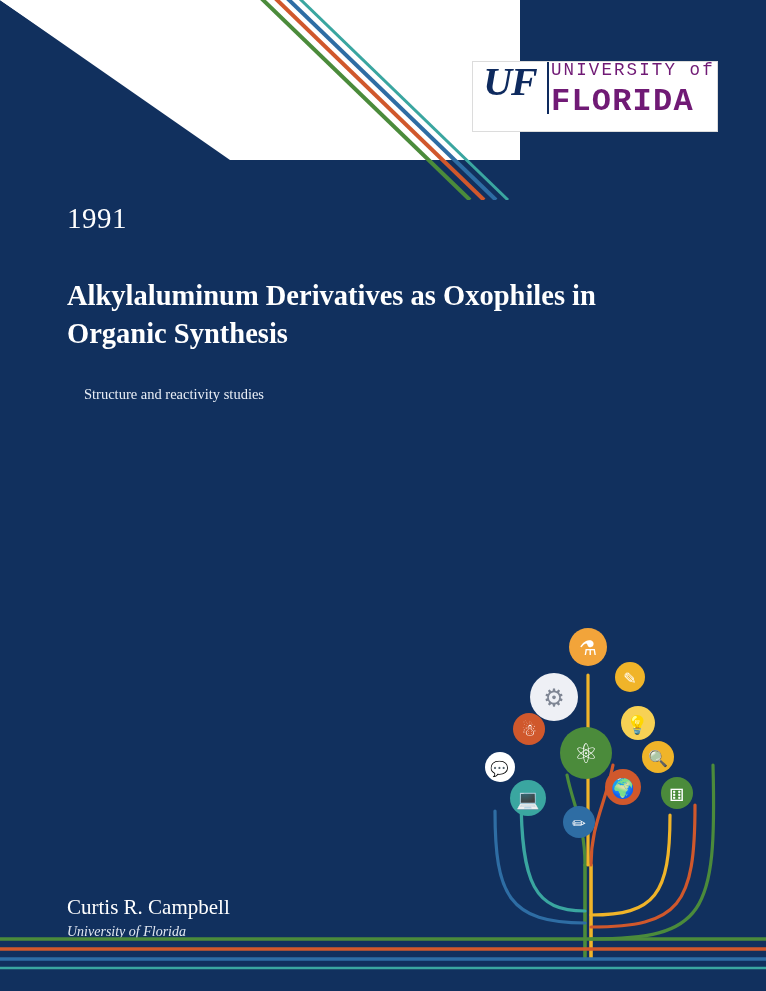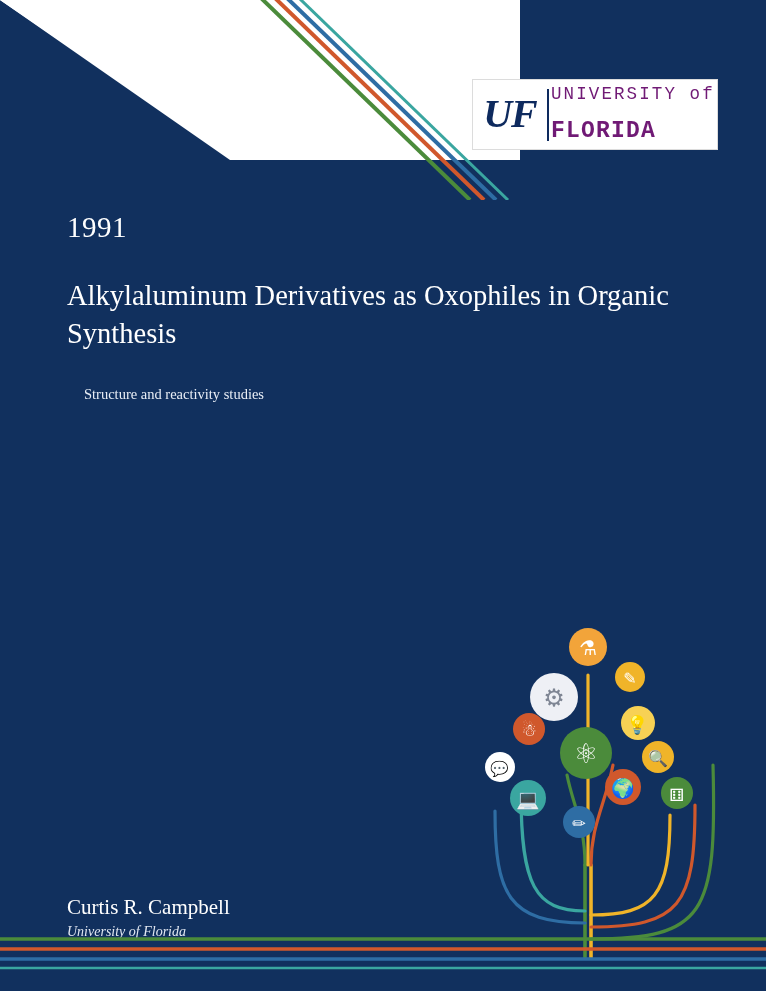--- a/index.html
+++ b/index.html
@@ -32,28 +32,28 @@
     left: 0;
     top: 0;
     width: 766px;
     height: 200px;
   }
 
   
   .uf-logo {
     position: absolute;
     left: 472px;
-    top: 79px;
+    top: 61px;
     width: 246px;
     height: 71px;
     background: #ffffff;
     border: 1px solid #dcdcdc;
     box-sizing: border-box;
     display: flex;
-    align-items: center;
+    align-items: flex-start;
   }
   .uf-mark {
     width: 74px;
     text-align: center;
     color: #0e2a5e;
     font-family: "Liberation Serif", serif;
     font-weight: bold;
     font-style: italic;
     font-size: 40px;
     letter-spacing: -1px;
@@ -70,44 +70,44 @@
     padding-left: 2px;
     color: #701a75;
     font-family: Liberation Mono, monospace;
     line-height: 1;
   }
   .uf-text .line1 {
     font-size: 17.5px;
     letter-spacing: 2.1px;
   }
   .uf-text .line2 {
-    font-size: 23px;
+    font-size: 32px;
     font-weight: bold;
     letter-spacing: 1.2px;
-    margin-top: 16px;
+    margin-top: 6px;
   }
 
   
   .year {
     position: absolute;
     left: 67px;
     top: 202px;
     color: #ffffff;
     font-size: 29px;
     letter-spacing: 0.5px;
-    margin-top: 9px;
   }
   .title {
     position: absolute;
     left: 67px;
     top: 277px;
     width: 620px;
     color: #ffffff;
     font-size: 28.5px;
     line-height: 1.32;
+    font-weight: bold;
   }
   .subtitle {
     position: absolute;
     left: 84px;
     top: 386px;
     width: 600px;
     color: #e9eef6;
     font-size: 14.5px;
   }
 

